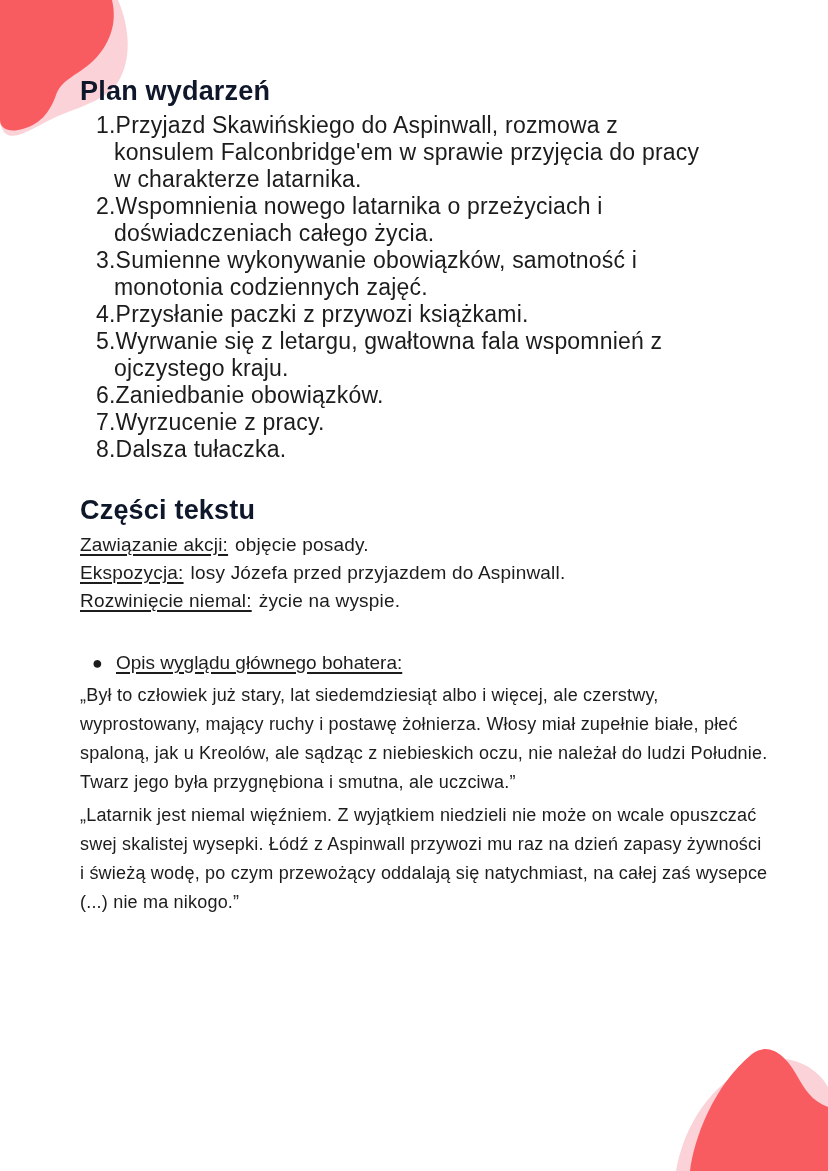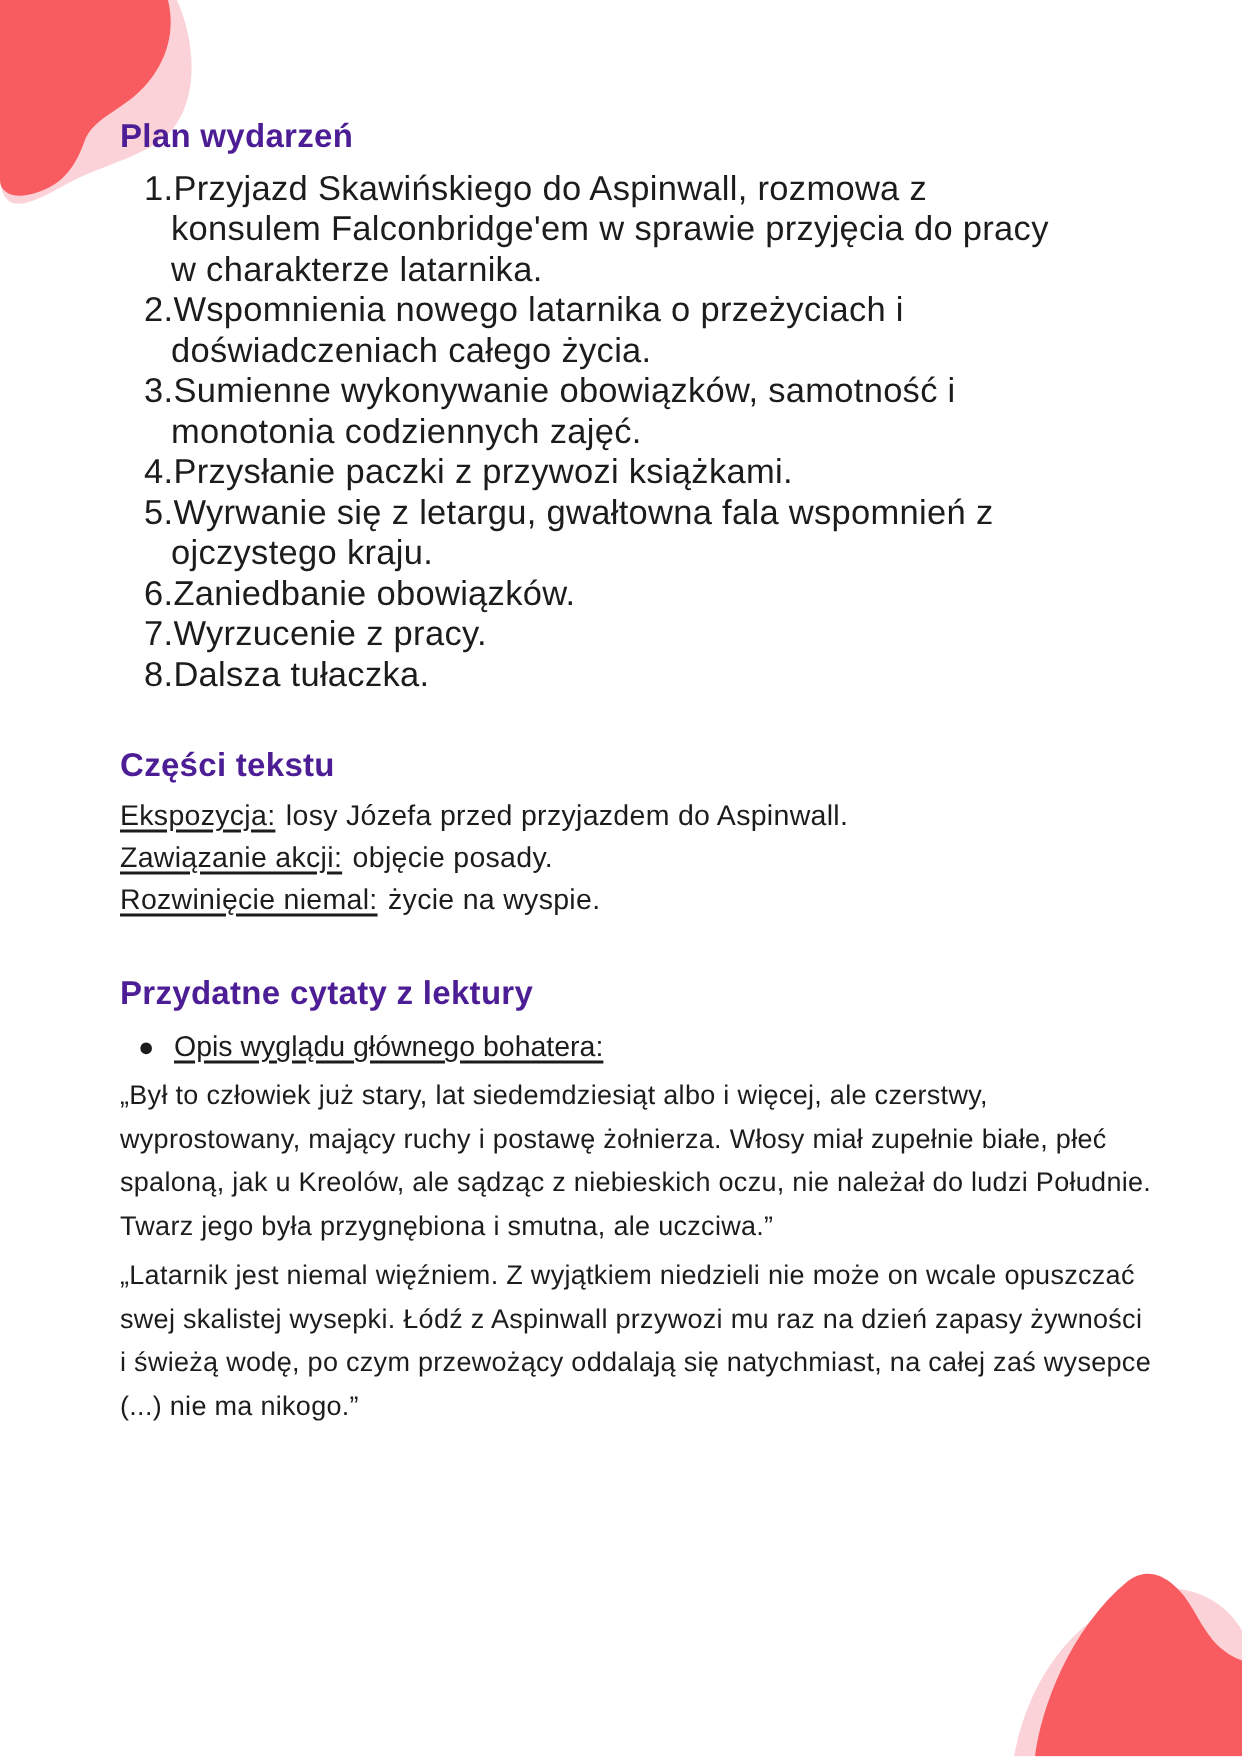--- a/index.html
+++ b/index.html
@@ -26,24 +26,24 @@
 
   
   .content {
     position: relative;
     margin: 78px 58px 0 80px;
     width: 690px;
   }
 
   
   .h-title {
-    font-size: 22px;
+    font-size: 27px;
     font-weight: 800;
     letter-spacing: 0.2px;
-    color: #4c1d95;
+    color: #0f172a;
     margin: 0 0 8px 0;
     line-height: 26px;
   }
   .section { margin-bottom: 34px; }
   .section:last-child { margin-bottom: 0; }
 
   
   ol.plan-list {
     list-style: none;
     margin: 2px 0 0 16px;
@@ -122,32 +122,31 @@
       <li>Wyrwanie się z letargu, gwałtowna fala wspomnień z ojczystego kraju.</li>
       <li>Zaniedbanie obowiązków.</li>
       <li>Wyrzucenie z pracy.</li>
       <li>Dalsza tułaczka.</li>
     </ol>
   </div>
 
   <div class="section">
     <h1 class="h-title">Części tekstu</h1>
     <div class="entry-line">
-      <span class="u">Ekspozycja:</span><span class="entry-text">losy Józefa przed przyjazdem do Aspinwall.</span>
+      <span class="u">Zawiązanie akcji:</span><span class="entry-text">objęcie posady.</span>
     </div>
     <div class="entry-line">
-      <span class="u">Zawiązanie akcji:</span><span class="entry-text">objęcie posady.</span>
+      <span class="u">Ekspozycja:</span><span class="entry-text">losy Józefa przed przyjazdem do Aspinwall.</span>
     </div>
     <div class="entry-line">
       <span class="u">Rozwinięcie niemal:</span><span class="entry-text">życie na wyspie.</span>
     </div>
   </div>
 
   <div class="section">
-    <h1 class="h-title">Przydatne cytaty z lektury</h1>
 
     <div class="quote-block">
       <div class="bullet-row">
         <span class="bullet-glyph">●</span><span class="u">Opis wyglądu głównego bohatera:</span>
       </div>
       <p class="quote-para">„Był to człowiek już stary, lat siedemdziesiąt albo i więcej, ale czerstwy, wyprostowany, mający ruchy i postawę żołnierza. Włosy miał zupełnie białe, płeć spaloną, jak u Kreolów, ale sądząc z niebieskich oczu, nie należał do ludzi Południe. Twarz jego była przygnębiona i smutna, ale uczciwa.”</p>
     </div>
 
     <div class="quote-block">
       <p class="quote-para">„Latarnik jest niemal więźniem. Z wyjątkiem niedzieli nie może on wcale opuszczać swej skalistej wysepki. Łódź z Aspinwall przywozi mu raz na dzień zapasy żywności i świeżą wodę, po czym przewożący oddalają się natychmiast, na całej zaś wysepce (...) nie ma nikogo.”</p>

